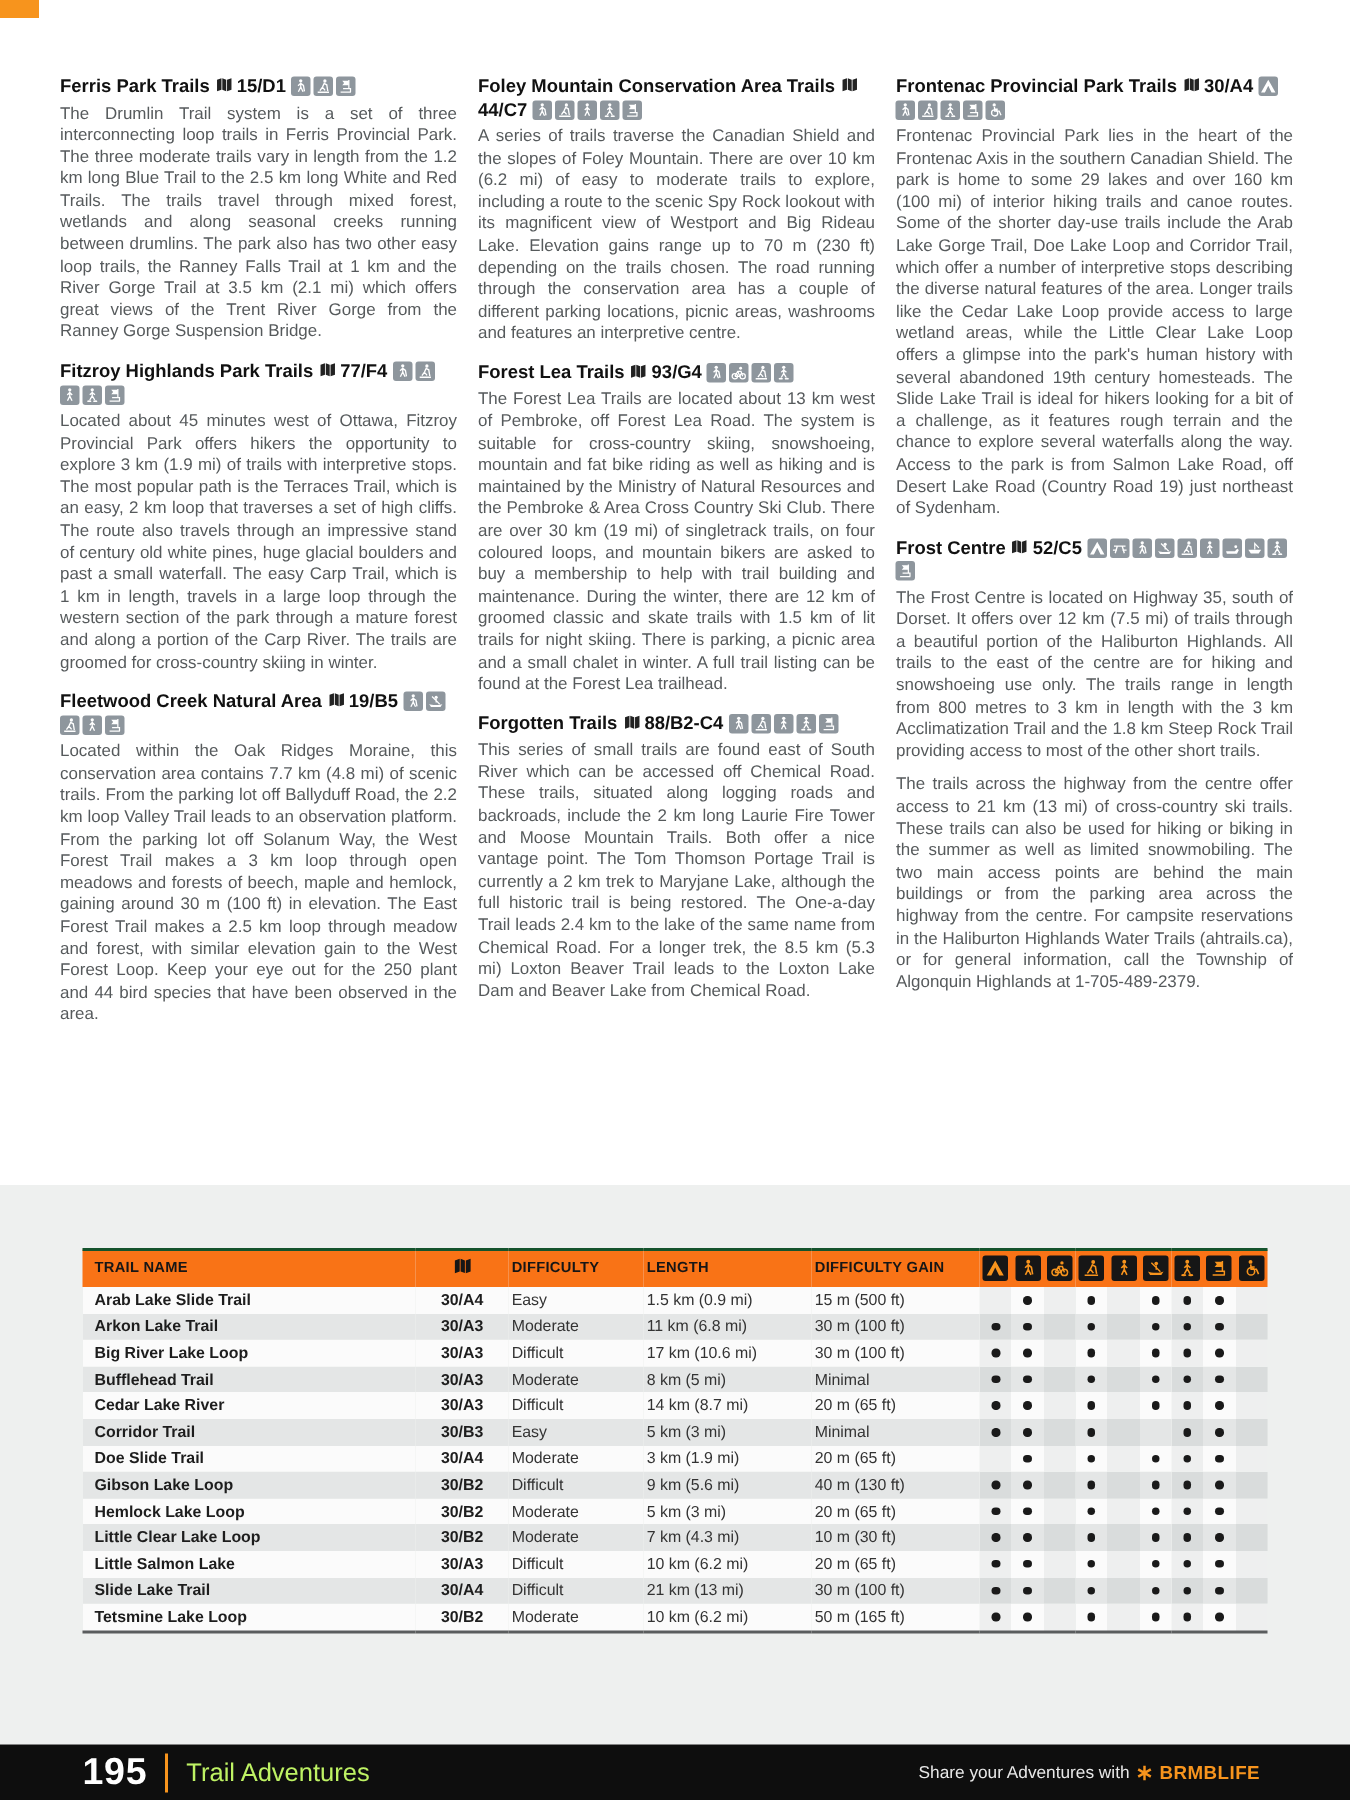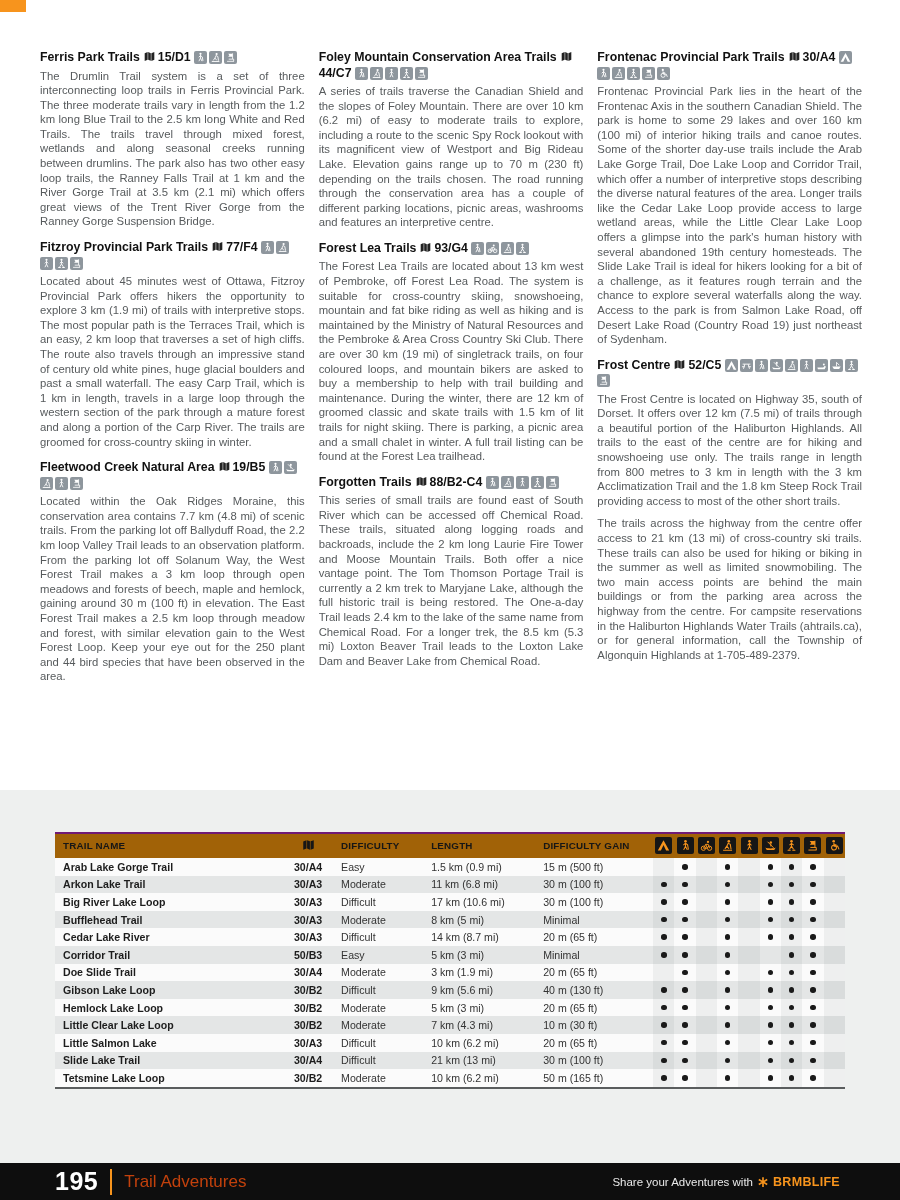--- a/index.html
+++ b/index.html
@@ -16,42 +16,42 @@
   .sq{display:inline-flex;align-items:center;justify-content:center;width:13px;height:13px;border-radius:2px;background:#8e969d;color:#ffffff;vertical-align:-2px;margin-right:2px;}
   .sq svg{width:11px;height:11px;display:block;}
   
   .lower-band{position:absolute;left:0;top:790px;width:900px;height:373px;background:#eef0ef;box-sizing:border-box;padding:42px 55px 0 55px;}
   .trail-table{width:790px;}
   .table-title-bar{background:#f7941d;height:31px;display:flex;align-items:center;padding-left:8px;box-sizing:border-box;}
   .table-title-bar .sq{width:20px;height:20px;background:#161616;color:#f7941d;border-radius:2px;margin-right:9px;}
   .table-title-bar .sq svg{width:16px;height:16px;}
   .table-title{font-size:18.5px;font-weight:bold;color:#161616;letter-spacing:.6px;transform:scaleX(.96);transform-origin:left;}
   table{border-collapse:collapse;width:790px;table-layout:fixed;}
-  thead tr{background:#a16207;border-top:2px solid #701a75;}
+  thead tr{background:#f97316;border-top:2px solid #14532d;}
   th{font-size:9.8px;color:#161616;text-align:left;padding:3px 2px 4px 2px;font-weight:bold;letter-spacing:.2px;}
   th.c, td.c{text-align:center;}
   th .sq{width:17px;height:17px;background:#161616;color:#f7941d;border-radius:2px;margin:0;}
   th .sq svg{width:13px;height:13px;}
   th .map-glyph{display:inline-block;width:15px;height:12px;color:#161616;}
   th .map-glyph svg{width:15px;height:12px;display:block;margin:0 auto;}
   tbody{border-bottom:2px solid #5a5d5e;}
   tbody tr:nth-child(odd){background:#fbfbfb;}
   tbody tr:nth-child(even){background:#e4e6e6;}
   td{height:17.6px;font-size:10.6px;color:#333;padding:0 2px;white-space:nowrap;overflow:hidden;}
   td.name{font-weight:bold;color:#1d1d1d;padding-left:8px;}
   td.map{font-weight:bold;text-align:center;color:#1d1d1d;}
   td.icon-cell{padding:0;}
   td.shade{background:rgba(90,100,105,.08);}
   .dot{width:5.5px;height:5.5px;border-radius:50%;background:#1a1a1a;margin:0 auto;}
   col.w-name{width:222px;}col.w-map{width:62px;}col.w-diff{width:90px;}col.w-len{width:112px;}col.w-elev{width:112px;}col.w-act{width:21.3px;}
   
   .footer{position:absolute;left:0;top:1163px;width:900px;height:37px;background:#0e0e0e;display:flex;align-items:center;box-sizing:border-box;padding:0 60px 0 55px;}
   .page-num{color:#ffffff;font-size:25px;font-weight:bold;letter-spacing:.5px;}
   .footer-divider{width:2px;height:26px;background:#f7941d;margin:0 12px 0 12px;}
-  .section-title{color:#c2410c;font-size:17px;}
+  .section-title{color:#bef264;font-size:17px;}
   .footer-right{margin-left:auto;display:flex;align-items:center;gap:4px;}
   .share-text{color:#e9e9e9;font-size:11.5px;}
   .brand-logo{display:inline-flex;width:12px;height:12px;color:#f7941d;}
   .brand-logo svg{width:12px;height:12px;display:block;}
   .brand-name{color:#f7941d;font-size:12.5px;font-weight:bold;letter-spacing:.3px;}
 </style>
 </head>
 <body>
 
 <div class="corner-mark"></div>
@@ -79,21 +79,21 @@
             <svg viewBox="0 0 16 16" xmlns="http://www.w3.org/2000/svg">
               <path fill="currentColor" d="M11 2.6H4.6l1.8 2.2-1.8 2.2H11z"></path>
               <g stroke="currentColor" stroke-width="1.2" fill="none">
                 <path d="M11 2v8.4M3 13.6h10M5.4 10.4h7.2v3.2"></path>
               </g>
             </svg>
           </span></h3>
         <p>The Drumlin Trail system is a set of three interconnecting loop trails in Ferris Provincial Park. The three moderate trails vary in length from the 1.2 km long Blue Trail to the 2.5 km long White and Red Trails. The trails travel through mixed forest, wetlands and along seasonal creeks running between drumlins. The park also has two other easy loop trails, the Ranney Falls Trail at 1 km and the River Gorge Trail at 3.5 km (2.1 mi) which offers great views of the Trent River Gorge from the Ranney Gorge Suspension Bridge.</p>
       </div>
       <div class="article">
-        <h3><span>Fitzroy Provincial Park Trails</span><span class="map-glyph"><svg viewBox="0 0 16 16" xmlns="http://www.w3.org/2000/svg">
+        <h3><span>Fitzroy Highlands Park Trails</span><span class="map-glyph"><svg viewBox="0 0 16 16" xmlns="http://www.w3.org/2000/svg">
               <path fill="currentColor" d="M1 3.2 5.3 1.6v11.2L1 14.4zM6.1 1.6l3.8 1.5v11.2L6.1 12.8zM10.7 3.1 15 1.6v11.2l-4.3 1.6z"></path>
             </svg></span><span>77/F4 </span><span class="sq">
             <svg viewBox="0 0 16 16" xmlns="http://www.w3.org/2000/svg">
               <g stroke="currentColor" stroke-width="1.3" fill="none">
                 <path d="M8 4.4v4.4M8 8.8l-2.3 4.6M8 8.8l2.2 4.6M8 5.2 5.4 7.6M8 5.2l2.6 2 1 5.8"></path>
               </g>
               <circle fill="currentColor" cx="8" cy="2.7" r="1.6"></circle>
             </svg>
           </span><span class="sq">
             <svg viewBox="0 0 16 16" xmlns="http://www.w3.org/2000/svg">
@@ -521,21 +521,21 @@
                   <g stroke="currentColor" stroke-width="1.3" fill="none">
                     <path d="M7.2 4.8l.3 4h4.3l1.8 4M7.3 7h3.1"></path>
                     <circle cx="7.4" cy="10.6" r="3"></circle>
                   </g>
                 </svg>
               </span></th>
           </tr>
       </thead>
       <tbody id="table-body">
           <tr>
-            <td class="name">Arab Lake Gorge Trail</td>
+            <td class="name">Arab Lake Slide Trail</td>
             <td class="map">30/A4</td>
             <td>Easy</td>
             <td>1.5 km (0.9 mi)</td>
             <td>15 m (500 ft)</td>
             <td class="icon-cell c shade"></td>
             <td class="icon-cell c">
               <span class="dot" style="display: block;"></span>
             </td>
             <td class="icon-cell c shade"></td>
             <td class="icon-cell c">
@@ -660,21 +660,21 @@
             <td class="icon-cell c shade">
               <span class="dot" style="display: block;"></span>
             </td>
             <td class="icon-cell c">
               <span class="dot" style="display: block;"></span>
             </td>
             <td class="icon-cell c shade"></td>
           </tr>
           <tr>
             <td class="name">Corridor Trail</td>
-            <td class="map">50/B3</td>
+            <td class="map">30/B3</td>
             <td>Easy</td>
             <td>5 km (3 mi)</td>
             <td>Minimal</td>
             <td class="icon-cell c shade">
               <span class="dot" style="display: block;"></span>
             </td>
             <td class="icon-cell c">
               <span class="dot" style="display: block;"></span>
             </td>
             <td class="icon-cell c shade"></td>

